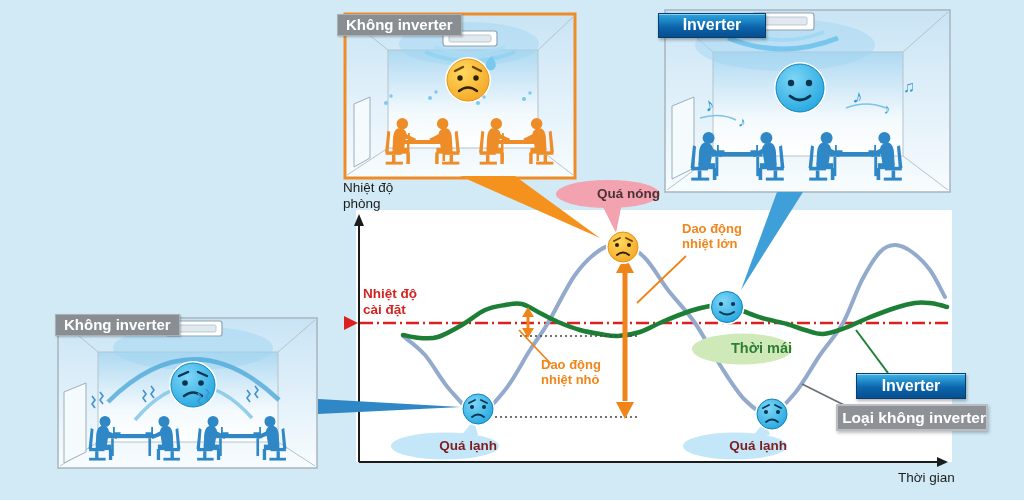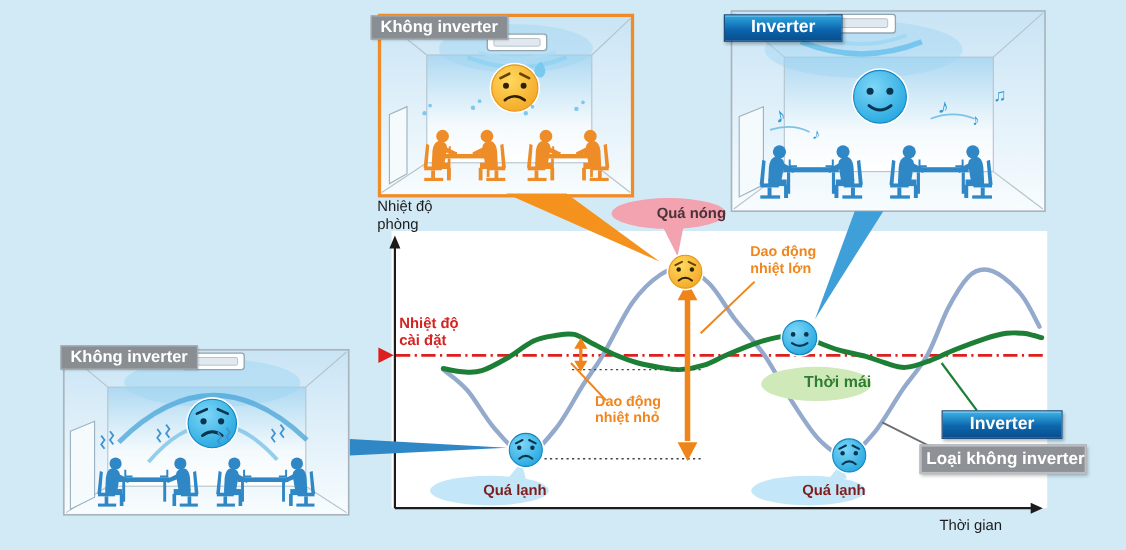--- a/index.html
+++ b/index.html
@@ -303,21 +303,21 @@
   </g>
 </svg>
 
 
 <div class="lbl graylab" style="left:337px;top:14px;">Không inverter</div>
 <div class="lbl bluelab" style="left:658px;top:13px;width:106px;padding:2px 0 3px;">Inverter</div>
 <div class="lbl graylab" style="left:55px;top:314px;">Không inverter</div>
 
 <div class="lbl axis pre" style="left:343px;top:180px;">Nhiệt độ
 phòng</div>
-<div class="lbl axis" style="left:854px;top:470px;">Thời gian</div>
+<div class="lbl axis" style="left:898px;top:470px;">Thời gian</div>
 <div class="lbl settemp pre" style="left:363px;top:286px;">Nhiệt độ
 cài đặt</div>
 
 <div class="lbl bub hot" style="left:556px;top:186px;width:104px;">Quá nóng</div>
 <div class="lbl bub cold" style="left:393px;top:438px;width:104px;">Quá lạnh</div>
 <div class="lbl bub cold" style="left:683px;top:438px;width:104px;">Quá lạnh</div>
 <div class="lbl bub comfort" style="left:692px;top:340px;width:100px;">Thời mái</div>
 
 <div class="lbl fluct pre" style="left:682px;top:221px;">Dao động
 nhiệt lớn</div>

